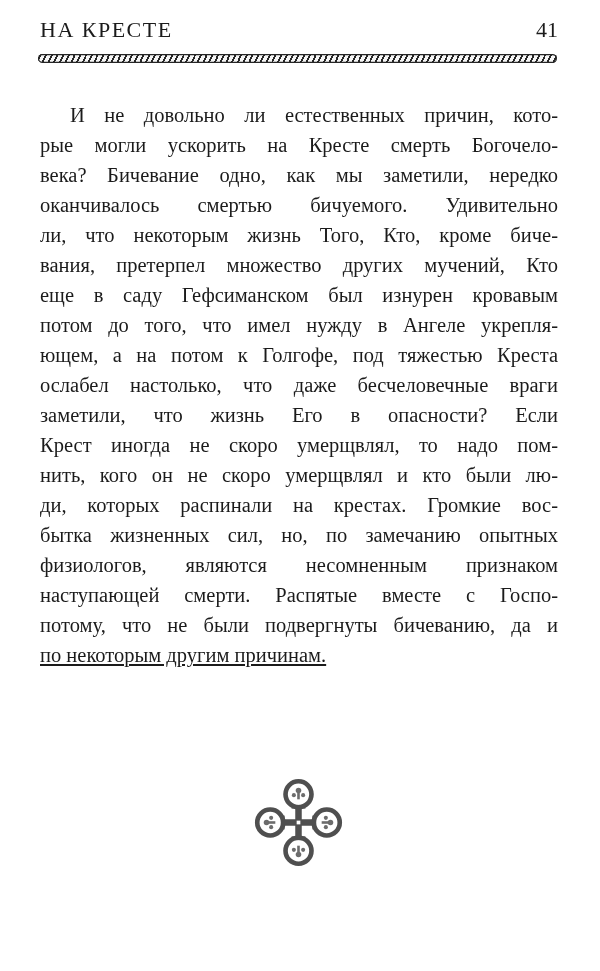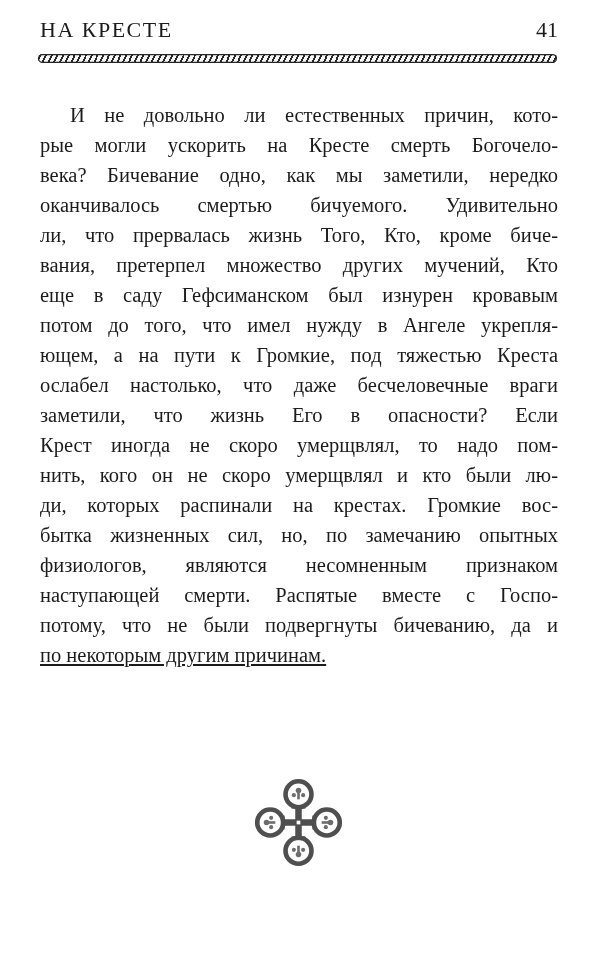--- a/index.html
+++ b/index.html
@@ -93,25 +93,25 @@
     <span class="page-number">41</span>
   </div>
 
   <div class="rope"></div>
 
   <div class="body-text">
       <div class="line first">И не довольно ли естественных причин, кото-</div>
       <div class="line">рые могли ускорить на Кресте смерть Богочело-</div>
       <div class="line">века? Бичевание одно, как мы заметили, нередко</div>
       <div class="line">оканчивалось смертью бичуемого. Удивительно</div>
-      <div class="line">ли, что прервалась жизнь Того, Кто, кроме биче-</div>
+      <div class="line">ли, что некоторым жизнь Того, Кто, кроме биче-</div>
       <div class="line">вания, претерпел множество других мучений, Кто</div>
       <div class="line">еще в саду Гефсиманском был изнурен кровавым</div>
       <div class="line">потом до того, что имел нужду в Ангеле укрепля-</div>
-      <div class="line">ющем, а на пути к Громкие, под тяжестью Креста</div>
+      <div class="line">ющем, а на потом к Голгофе, под тяжестью Креста</div>
       <div class="line">ослабел настолько, что даже бесчеловечные враги</div>
       <div class="line">заметили, что жизнь Его в опасности? Если</div>
       <div class="line">Крест иногда не скоро умерщвлял, то надо пом-</div>
       <div class="line">нить, кого он не скоро умерщвлял и кто были лю-</div>
       <div class="line">ди, которых распинали на крестах. Громкие вос-</div>
       <div class="line">бытка жизненных сил, но, по замечанию опытных</div>
       <div class="line">физиологов, являются несомненным признаком</div>
       <div class="line">наступающей смерти. Распятые вместе с Госпо-</div>
       <div class="line">потому, что не были подвергнуты бичеванию, да и</div>
       <div class="line last">по некоторым другим причинам.</div>

